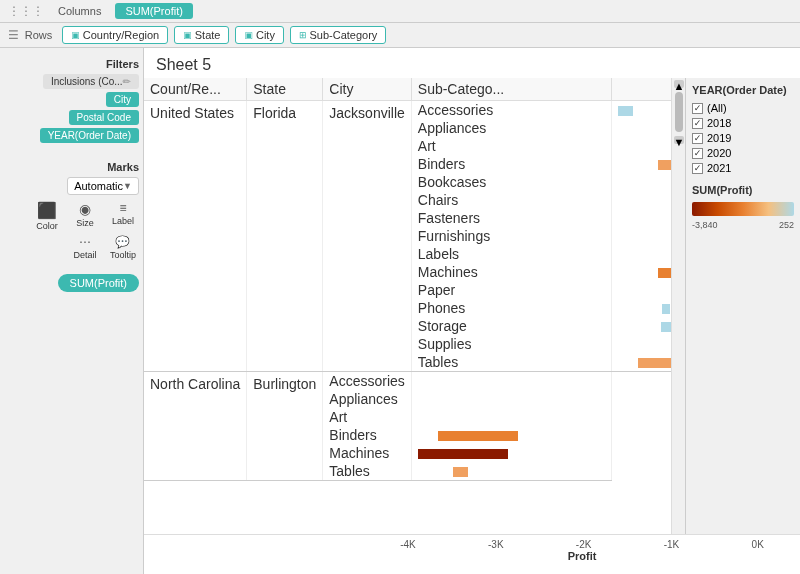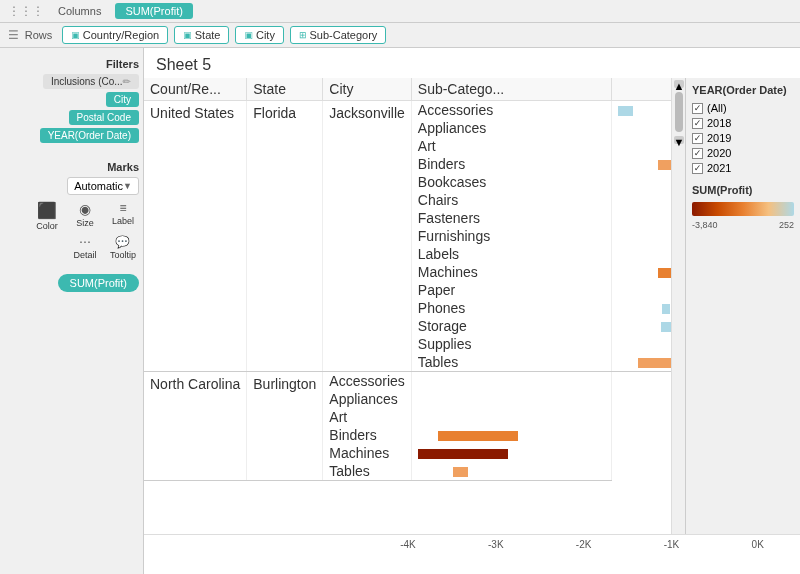--- a/index.html
+++ b/index.html
@@ -319,16 +319,17 @@
       </div>
 
       <div class="axis-area">
         <div class="axis-ticks">
           <span>-4K</span>
           <span>-3K</span>
           <span>-2K</span>
           <span>-1K</span>
           <span>0K</span>
         </div>
+        <div class="axis-label">Profit</div>
       </div>
     </div>
   </div>
 </div>
 
 </body></html>

